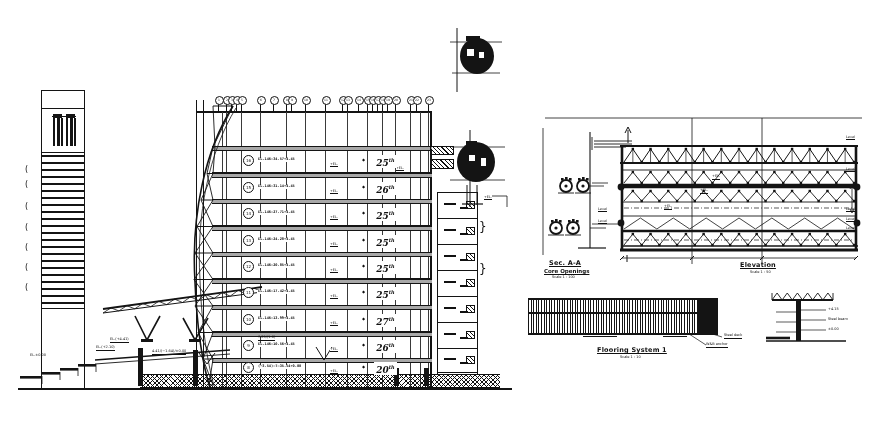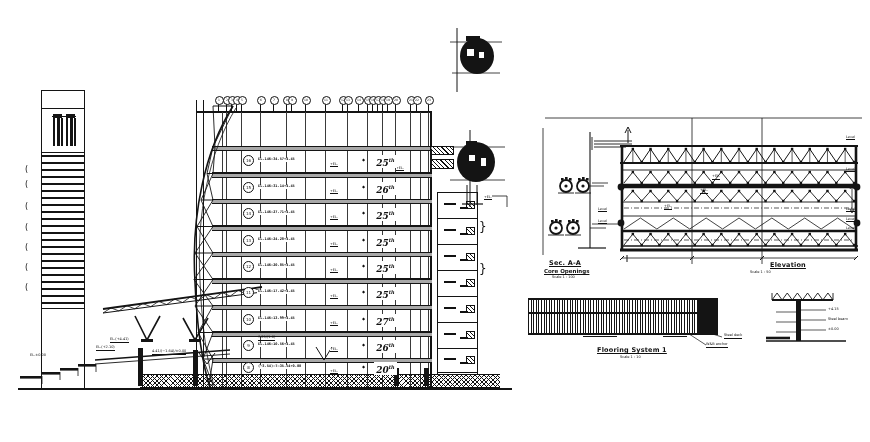--- a/index.html
+++ b/index.html
@@ -585,21 +585,21 @@
       <div class="tiny tinyu" style="left: 96px; top: 346px;">EL.(+2.10)</div>
       <div class="tiny" style="left: 30px; top: 354px;">EL.±0.00</div>
       <div class="tiny tinyu" style="left: 152px; top: 350px;">4.41/(−1.64)/±0.00</div>
       <div class="tiny tinyu" style="left: 258px; top: 336px;">7.25/(1.0)</div>
     </div>
 
   <div class="cap" style="left:549px;top:260px">Sec. A-A</div>
   <div class="capsub" style="left:544px;top:268px">Core Openings</div>
   <div class="capscale" style="left:552px;top:276px">Scale 1 : 100</div>
 
-  <div class="cap" style="left:770px;top:262px">Elevation</div>
+  <div class="cap" style="left:740px;top:262px">Elevation</div>
   <div class="capscale" style="left:750px;top:271px">Scale 1 : 50</div>
 
   <div id="level-tags">
       <div class="lvl" style="left: 846px; top: 136px;">Level</div>
       <div class="lvl" style="left: 846px; top: 168px;">Level</div>
       <div class="lvl" style="left: 846px; top: 208px;">Level</div>
       <div class="lvl" style="left: 846px; top: 218px;">Level</div>
       <div class="lvl" style="left: 846px; top: 227px;">Level</div>
       <div class="lvl" style="left: 598px; top: 208px;">Level</div>
       <div class="lvl" style="left: 598px; top: 220px;">Level</div>

